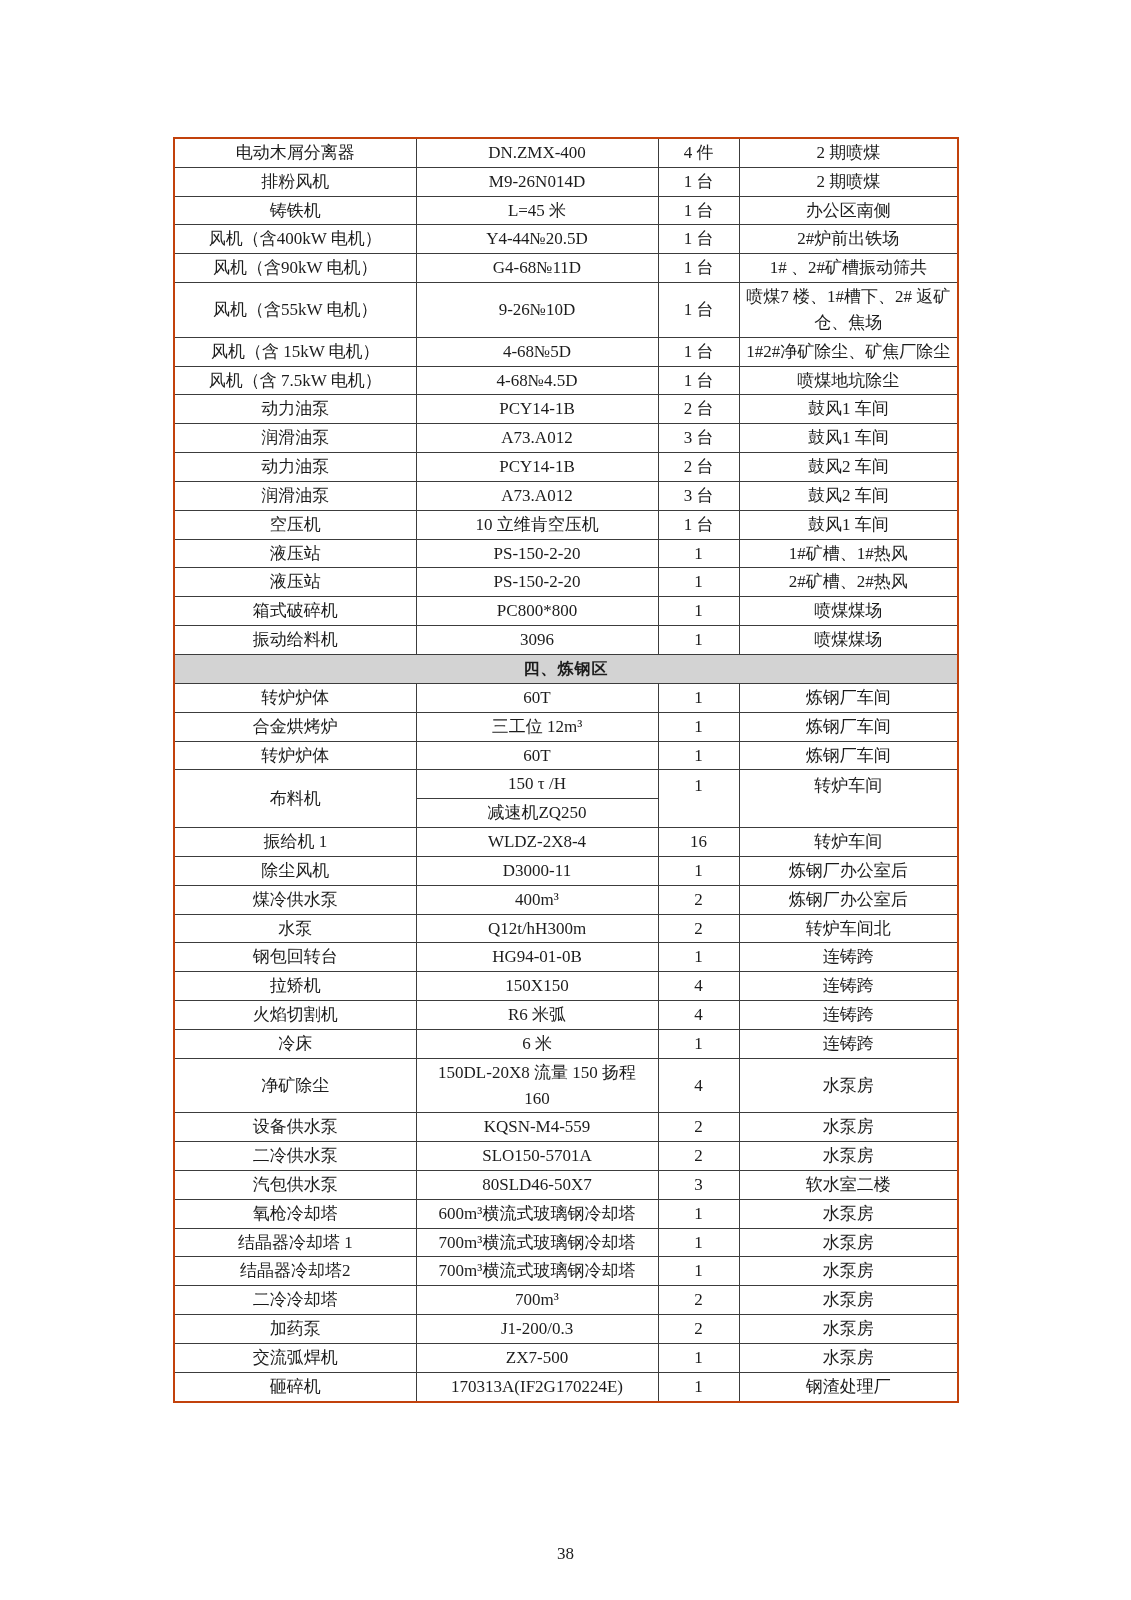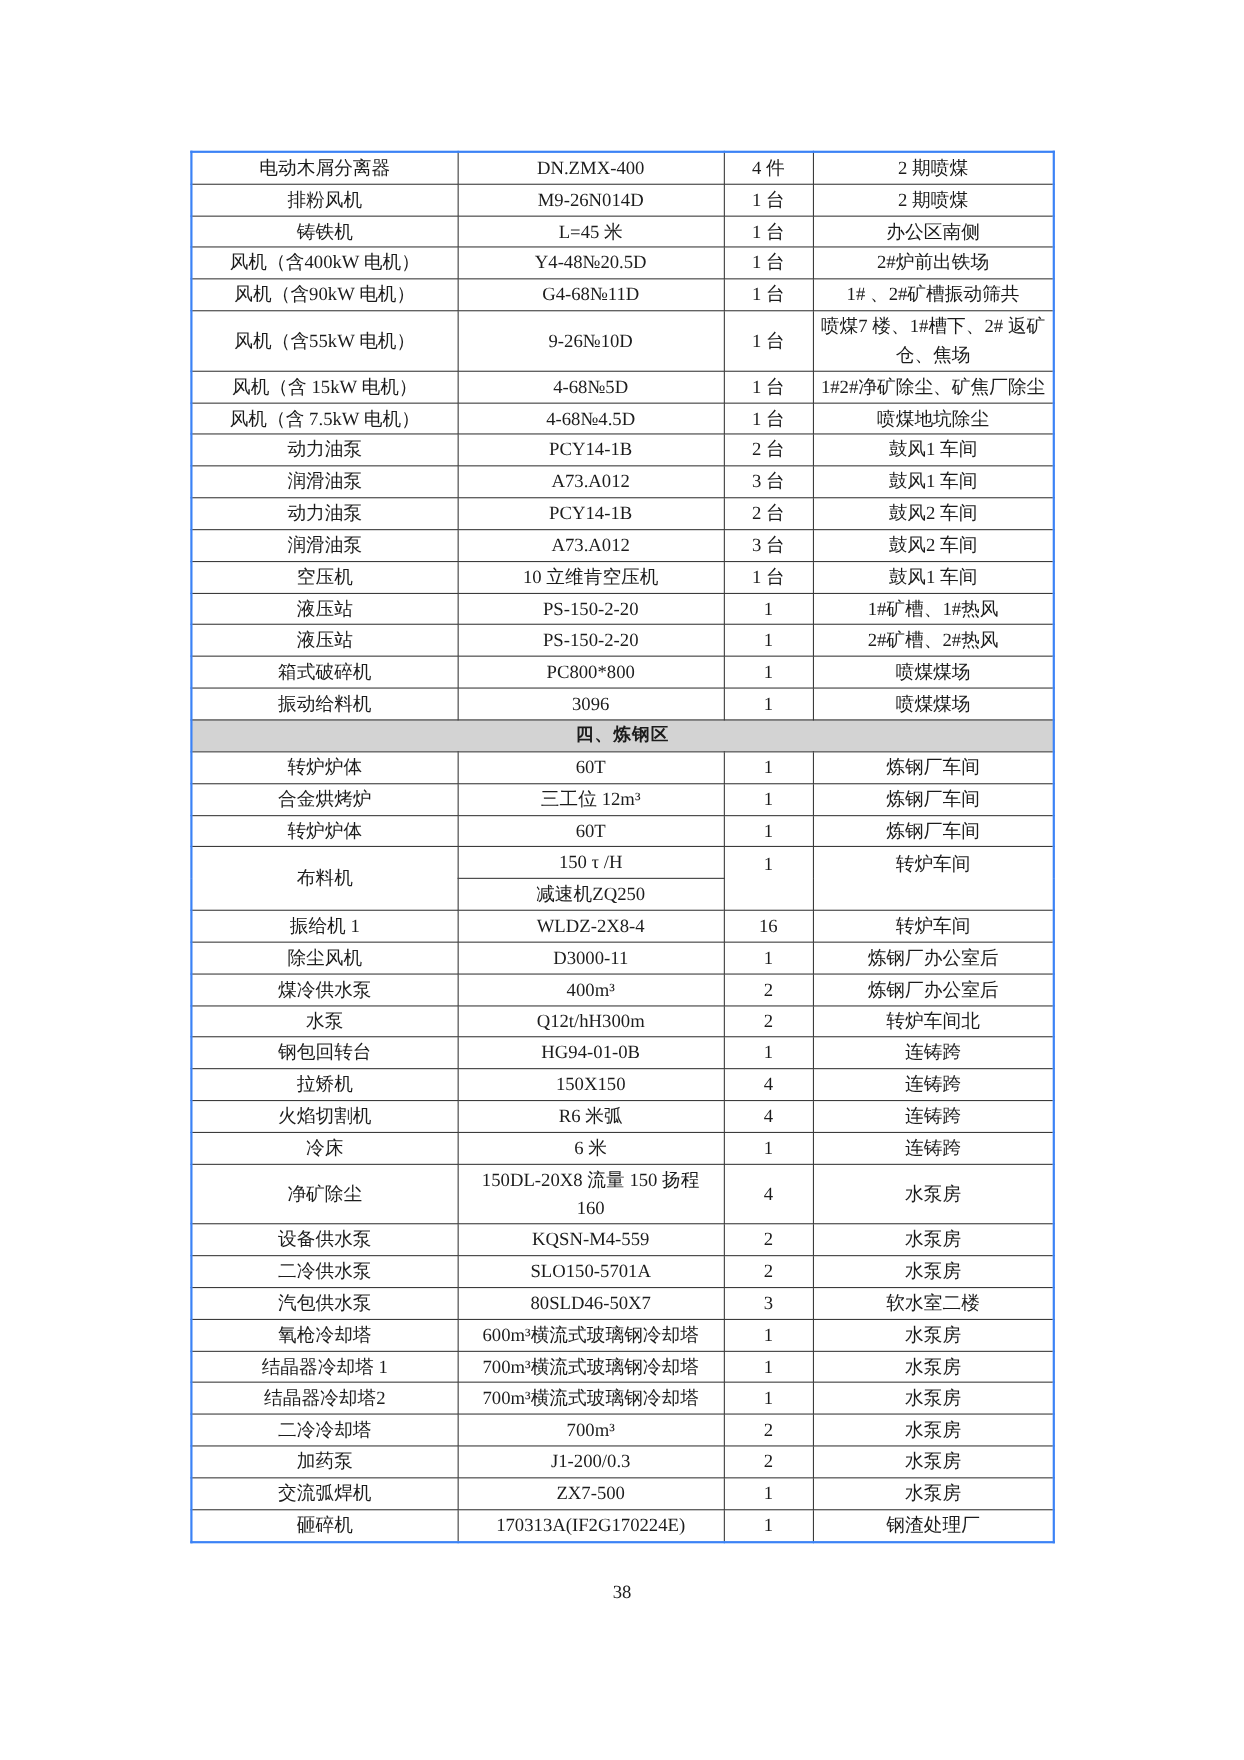--- a/index.html
+++ b/index.html
@@ -15,21 +15,21 @@
     font-family: "Liberation Serif", "DejaVu Serif", serif;
     color: #1c1c1c;
   }
   table.doc-table {
     position: absolute;
     left: 173px;
     top: 137px;
     width: 784px;
     border-collapse: collapse;
     table-layout: fixed;
-    border: 2px solid #3b82f6;
+    border: 2px solid #c2410c;
   }
   .doc-table td {
     border: 1px solid #3c3c3c;
     text-align: center;
     vertical-align: middle;
     font-size: 17px;
     line-height: 1.52;
     padding: 1px 4px;
     height: 25px;
     word-break: break-word;
@@ -41,21 +41,21 @@
   .doc-table td.section-cell {
     background: var(--section-bg, #d3d3d3);
     font-weight: bold;
     font-size: 16px;
     letter-spacing: 1px;
     height: 26px;
   }
   .doc-table td.vtop { vertical-align: top; padding-top: 3px; }
   .page-number {
     position: absolute;
-    top: 1438px;
+    top: 1544px;
     left: 0;
     width: 100%;
     text-align: center;
     font-size: 17px;
     color: #1c1c1c;
   }
 </style>
 </head>
 <body style="--section-bg: #d3d3d3;">
 
@@ -80,21 +80,21 @@
         <td class="loc-cell">2 期喷煤</td>
       </tr>
       <tr>
         <td class="name-cell">铸铁机</td>
         <td class="model-cell">L=45 米</td>
         <td class="qty-cell">1 台</td>
         <td class="loc-cell">办公区南侧</td>
       </tr>
       <tr>
         <td class="name-cell">风机（含400kW 电机）</td>
-        <td class="model-cell">Y4-48№20.5D</td>
+        <td class="model-cell">Y4-44№20.5D</td>
         <td class="qty-cell">1 台</td>
         <td class="loc-cell">2#炉前出铁场</td>
       </tr>
       <tr>
         <td class="name-cell">风机（含90kW 电机）</td>
         <td class="model-cell">G4-68№11D</td>
         <td class="qty-cell">1 台</td>
         <td class="loc-cell">1# 、2#矿槽振动筛共</td>
       </tr>
       <tr>

